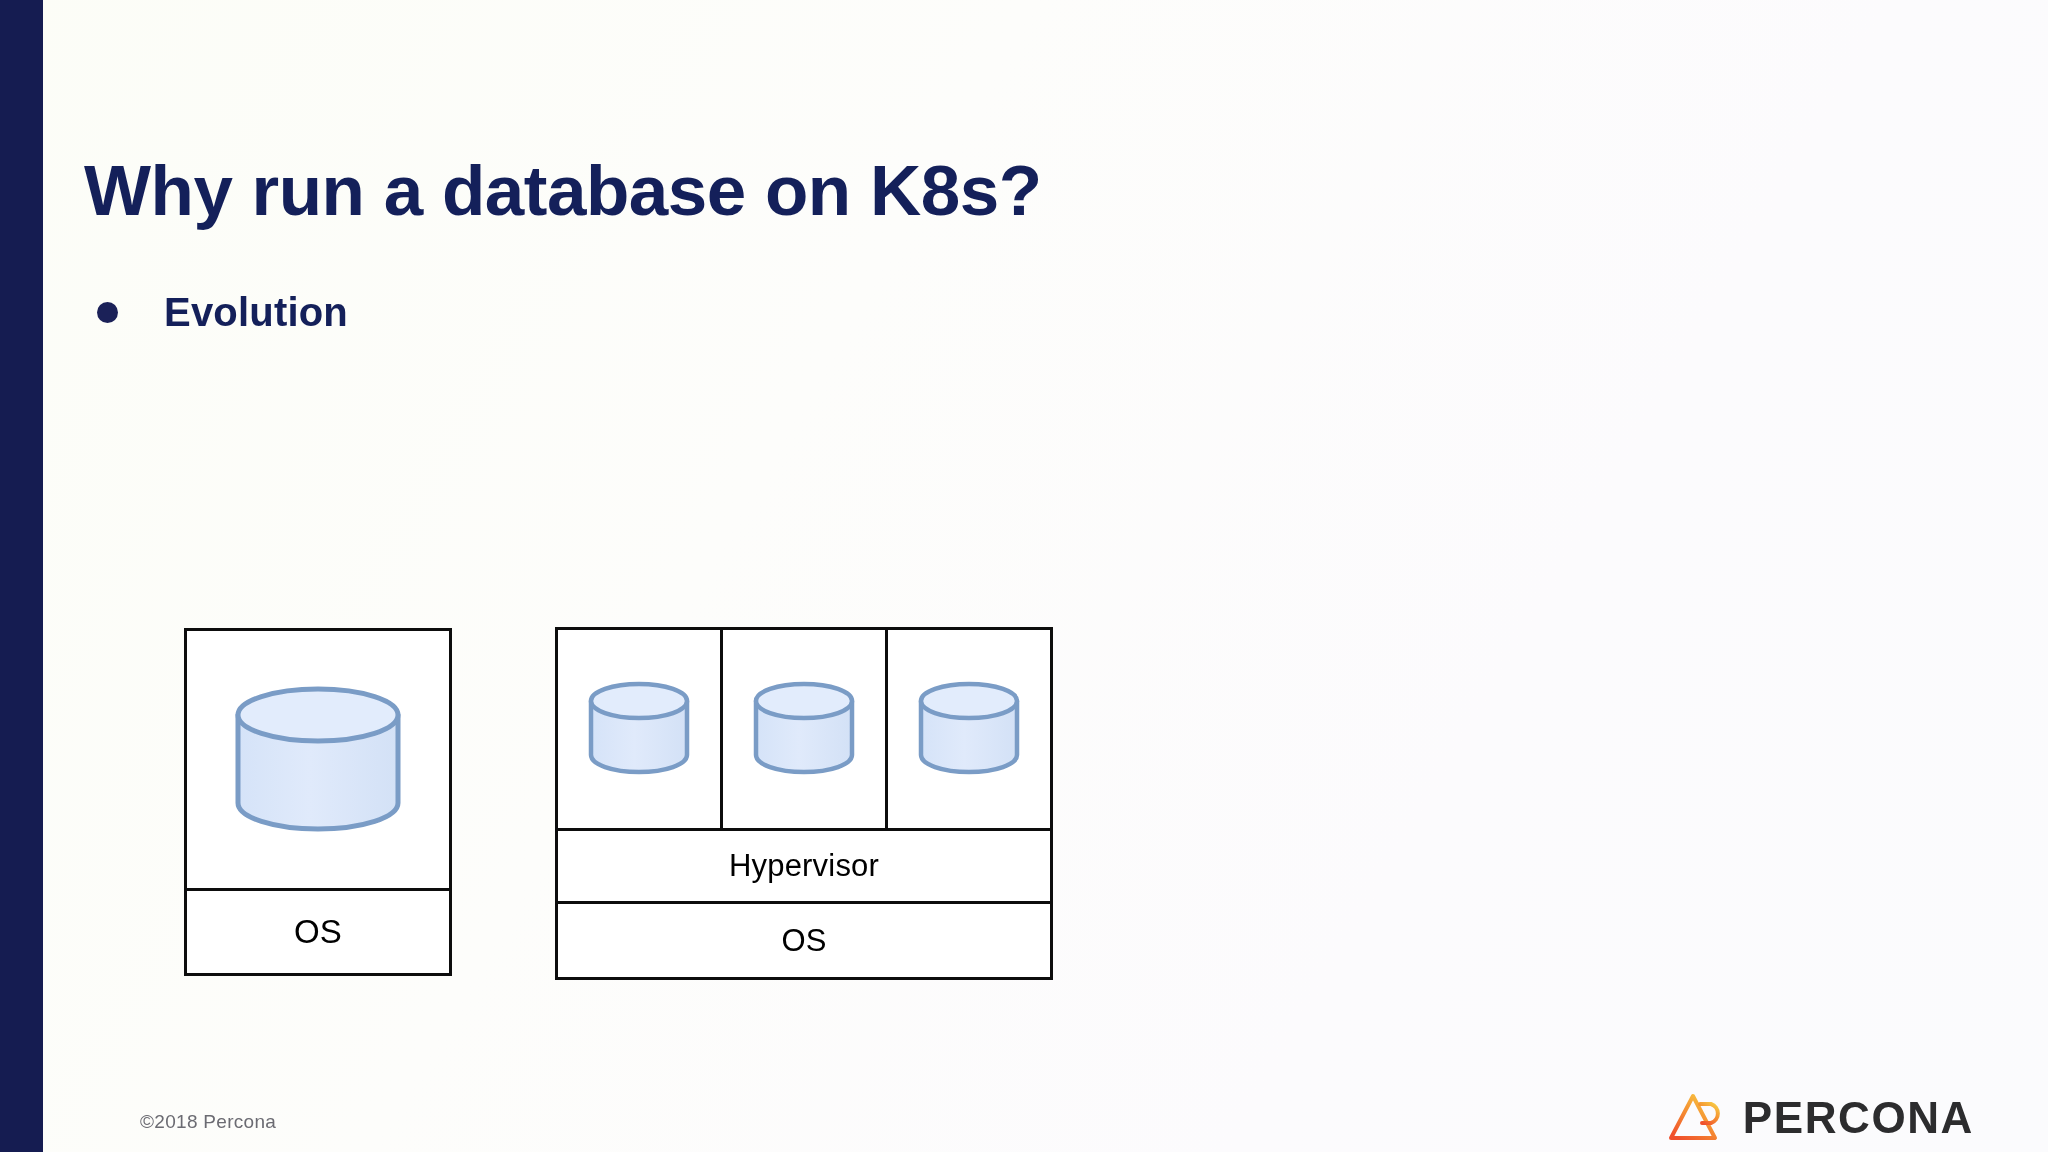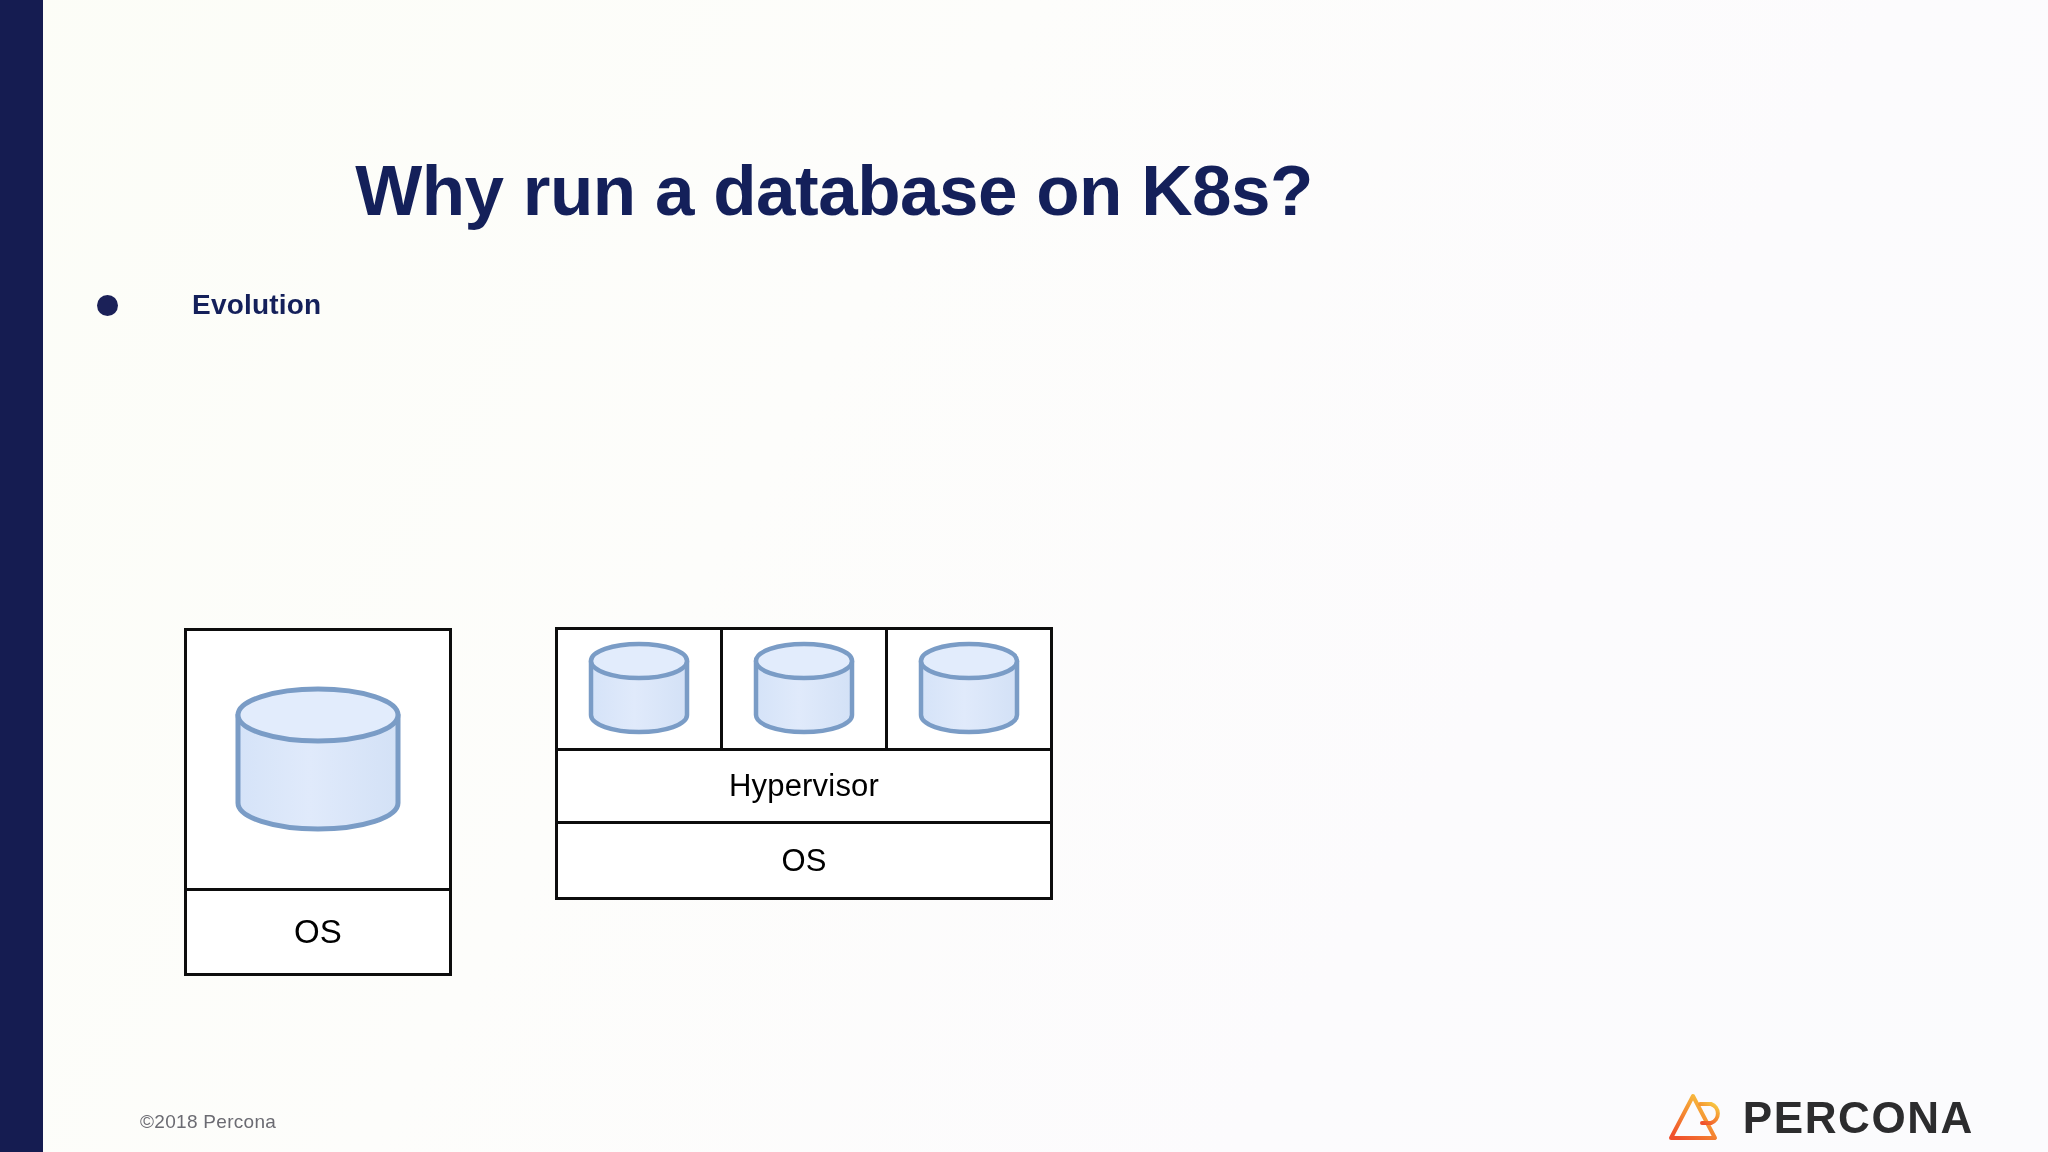--- a/index.html
+++ b/index.html
@@ -35,21 +35,20 @@
     position: absolute;
     left: 84px;
     top: 106px;
     width: 1500px;
     font-size: 71px;
     line-height: 1.04;
     font-weight: 700;
     letter-spacing: -0.5px;
     color: #14205a;
     white-space: nowrap;
-    text-align: center;
   }
 
   
   .bullet-list {
     position: absolute;
     left: 84px;
     top: 290px;
     width: 1400px;
   }
   .bullet-row {
@@ -60,26 +59,25 @@
   }
   .bullet-dot {
     flex: 0 0 auto;
     width: 21px;
     height: 21px;
     border-radius: 50%;
     background: #1b2158;
     margin-left: 13px;
   }
   .bullet-text {
-    font-size: 28px;
+    font-size: 40px;
     font-weight: 600;
     color: #14205a;
     letter-spacing: 0.2px;
     line-height: 1.1;
-    margin-left: 28px;
   }
 
   
   .diagram-area {
     position: absolute;
     left: 0;
     top: 0;
     width: 2048px;
     height: 1152px;
     pointer-events: none;
@@ -113,21 +111,21 @@
     align-items: center;
     justify-content: center;
   }
 
   
   .stack-vm {
     position: absolute;
     left: 555px;
     top: 627px;
     width: 498px;
-    height: 273px;
+    height: 353px;
     box-sizing: border-box;
     border: 3px solid #0d0d0d;
     background: #ffffff;
     display: flex;
     flex-direction: column;
   }
   .stack-vm .vm-row {
     flex: 1 1 auto;
     display: flex;
     min-height: 0;

